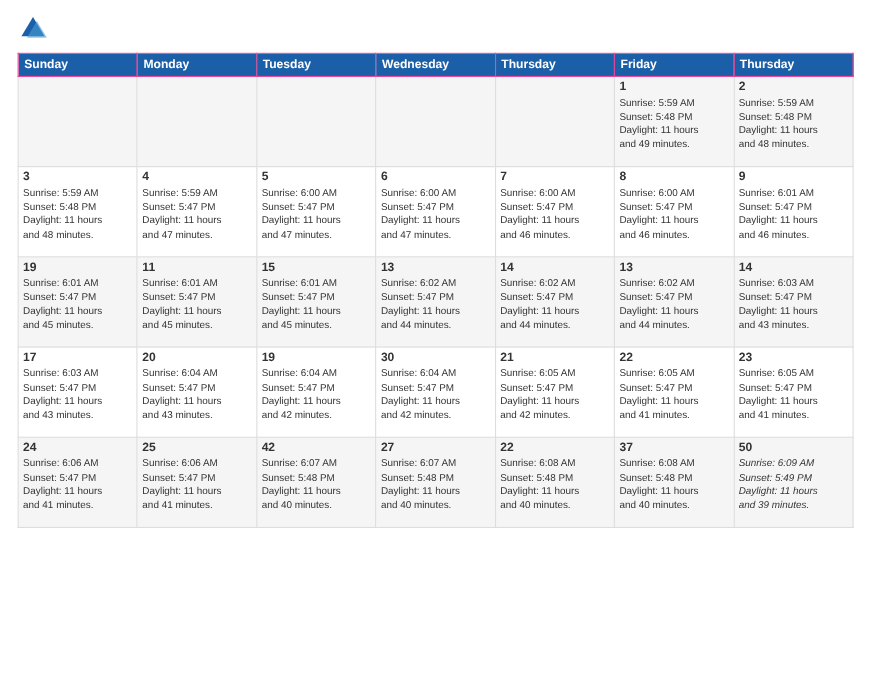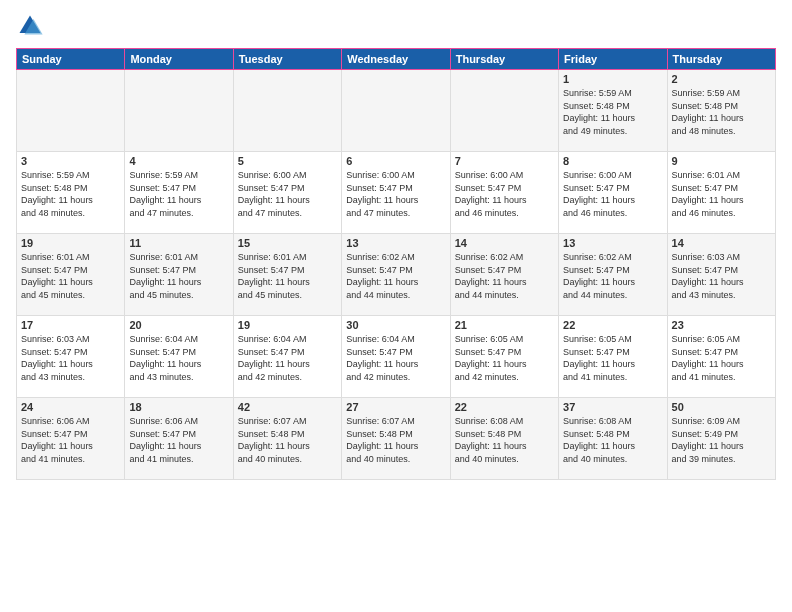--- a/index.html
+++ b/index.html
@@ -306,21 +306,21 @@
         </tr>
         <tr>
           <td>
             <span class="day-num">24</span>
             <div class="day-info" style="white-space: pre-line;">Sunrise: 6:06 AM
 Sunset: 5:47 PM
 Daylight: 11 hours
 and 41 minutes.</div>
           </td>
           <td>
-            <span class="day-num">18</span>
+            <span class="day-num">25</span>
             <div class="day-info" style="white-space: pre-line;">Sunrise: 6:06 AM
 Sunset: 5:47 PM
 Daylight: 11 hours
 and 41 minutes.</div>
           </td>
           <td>
             <span class="day-num">42</span>
             <div class="day-info" style="white-space: pre-line;">Sunrise: 6:07 AM
 Sunset: 5:48 PM
 Daylight: 11 hours
@@ -342,21 +342,21 @@
           </td>
           <td>
             <span class="day-num">37</span>
             <div class="day-info" style="white-space: pre-line;">Sunrise: 6:08 AM
 Sunset: 5:48 PM
 Daylight: 11 hours
 and 40 minutes.</div>
           </td>
           <td>
             <span class="day-num">50</span>
-            <div class="day-info" style="white-space: pre-line;">Sunrise: 6:09 AM
+            <div class="day-info" style="white-space: pre-line; font-style: italic;">Sunrise: 6:09 AM
 Sunset: 5:49 PM
 Daylight: 11 hours
 and 39 minutes.</div>
           </td>
         </tr>
       </tbody>
   </table>
 </div>
 
 </body></html>

